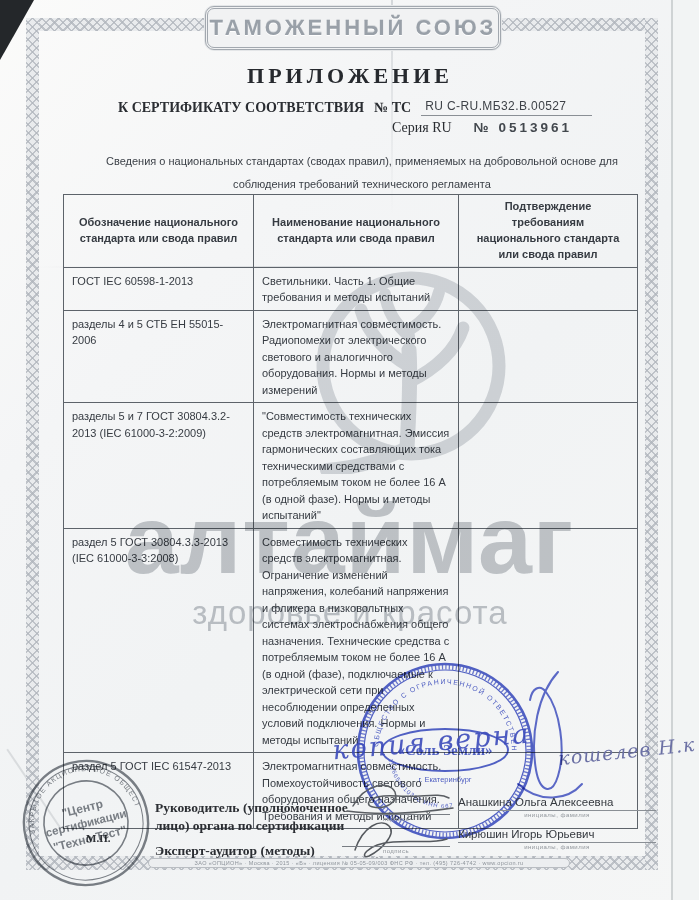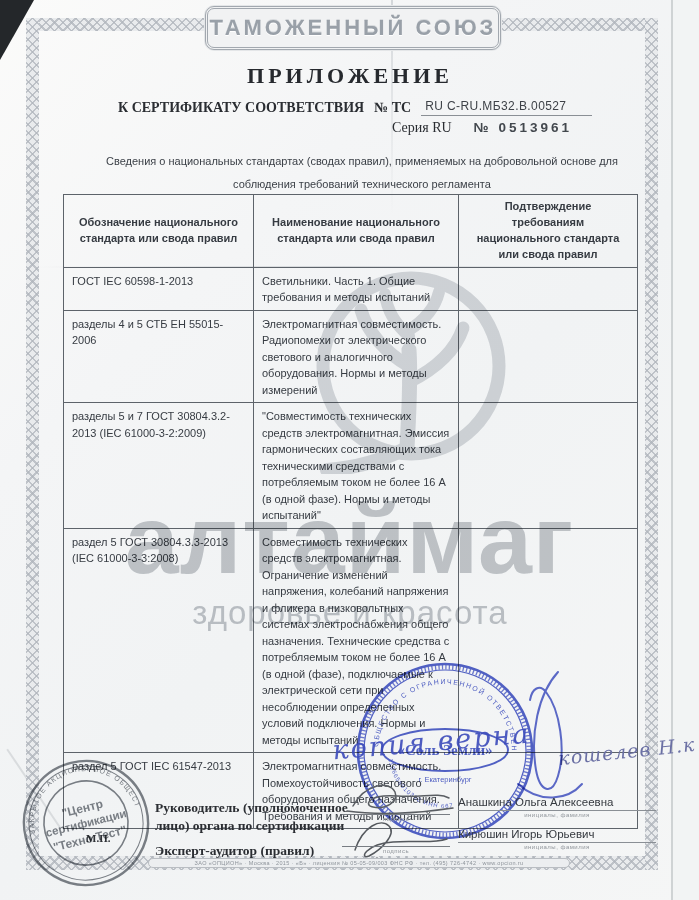--- a/index.html
+++ b/index.html
@@ -299,21 +299,21 @@
 
   <svg class="sigsvg sv2" width="112" height="50" viewBox="0 0 112 50">
     <g stroke="#55595e" stroke-width="1.5" fill="none" stroke-linecap="round">
       <path d="M10,34 C18,10 36,2 44,10 C52,18 36,34 24,40 C14,44 20,28 48,26 C70,24 86,28 102,23"></path>
       <path d="M32,42 C22,50 10,49 5,44"></path>
     </g>
   </svg>
 
   <div class="roles">
     <div class="r1">Руководитель (уполномоченное лицо) органа по сертификации</div>
-    <div class="r2">Эксперт-аудитор (правил)</div>
+    <div class="r2">Эксперт-аудитор (методы)</div>
   </div>
 
   <div class="sigline sl1">
     <span class="cap">подпись</span>
   </div>
   <div class="sigline sl2">
     <span class="cap">подпись</span>
   </div>
 
   <div class="nameblock nb1">

